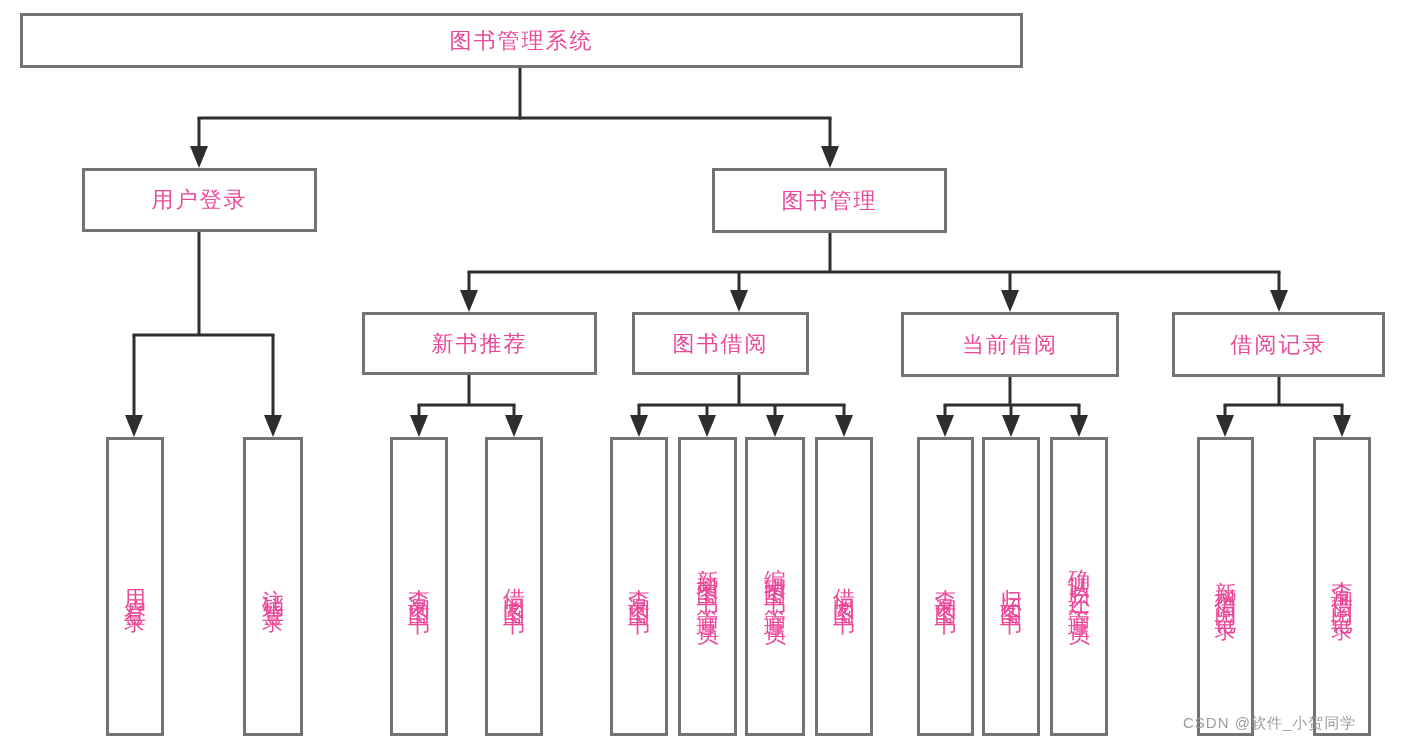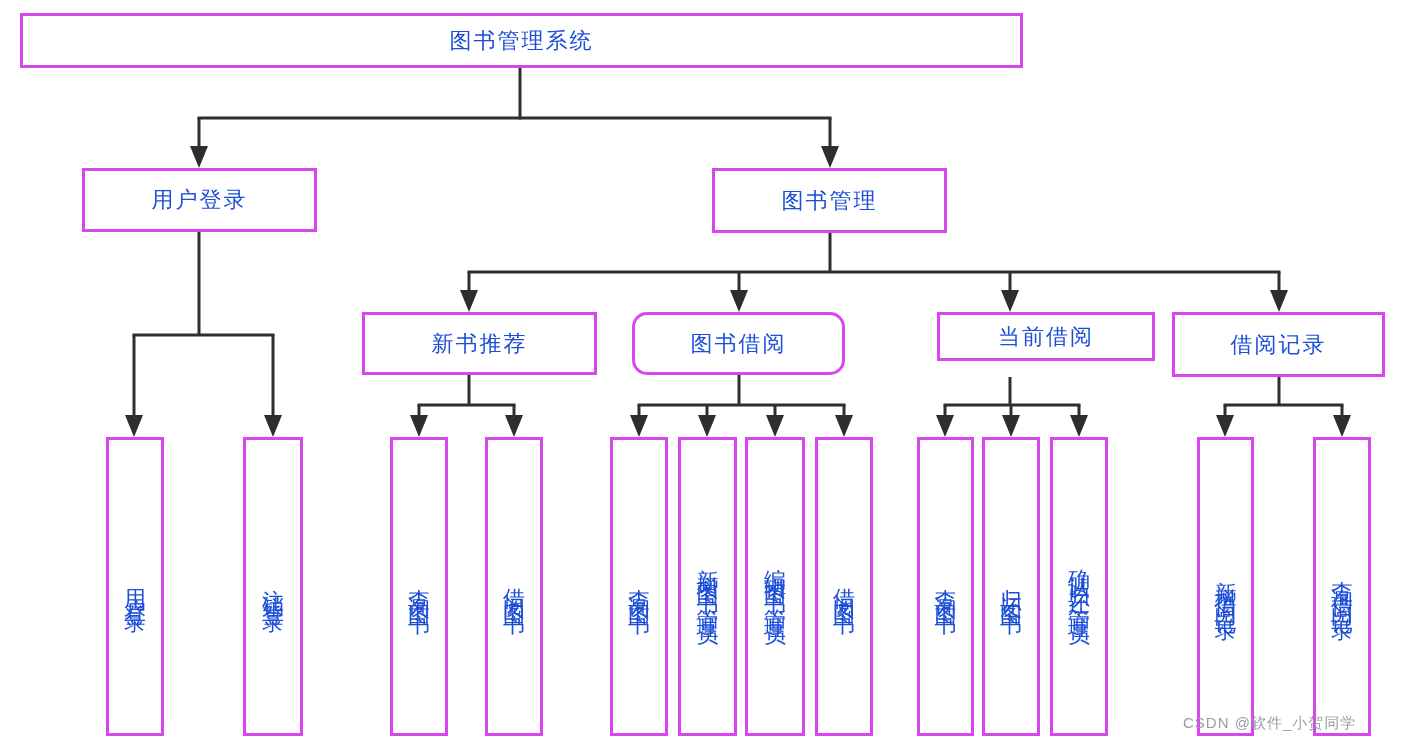--- a/index.html
+++ b/index.html
@@ -9,25 +9,25 @@
     height: 747px;
     background: #ffffff;
     font-family: "Liberation Sans", sans-serif;
     overflow: hidden;
   }
   .wires { position: absolute; left: 0; top: 0; z-index: 1; }
   .node {
     position: absolute;
     box-sizing: border-box;
     background: #ffffff;
-    border: 3px solid #d946ef;
+    border: 3px solid #737373;
     display: flex;
     align-items: center;
     justify-content: center;
-    color: #1d4ed8;
+    color: #ec4899;
     font-size: 22px;
     letter-spacing: 2px;
     z-index: 2;
     white-space: nowrap;
   }
   .leaf span {
     writing-mode: vertical-rl;
     text-orientation: mixed;
     font-size: 22px;
     letter-spacing: 8px;
@@ -132,24 +132,24 @@
   <div class="node" style="left:82px; top:168px; width:235px; height:64px;">
     <span>用户登录</span>
   </div>
   <div class="node" style="left:712px; top:168px; width:235px; height:65px;font-family:Liberation Mono, monospace;">
     <span>图书管理</span>
   </div>
 
   <div class="node" style="left:362px; top:312px; width:235px; height:63px;text-align:center;">
     <span>新书推荐</span>
   </div>
-  <div class="node" style="left:632px; top:312px; width:213px; height:63px;border-radius:15px;">
+  <div class="node" style="left:632px; top:312px; width:177px; height:63px;">
     <span>图书借阅</span>
   </div>
-  <div class="node" style="left:901px; top:312px; width:218px; height:49px;margin-left:36px;">
+  <div class="node" style="left:901px; top:312px; width:218px; height:65px;">
     <span>当前借阅</span>
   </div>
   <div class="node" style="left:1172px; top:312px; width:213px; height:65px;">
     <span>借阅记录</span>
   </div>
 
   <div class="node leaf" style="left:106px; top:437px; width:58px; height:299px;">
     <span>用户登录</span>
   </div>
   <div class="node leaf" style="left:243px; top:437px; width:60px; height:299px;">

